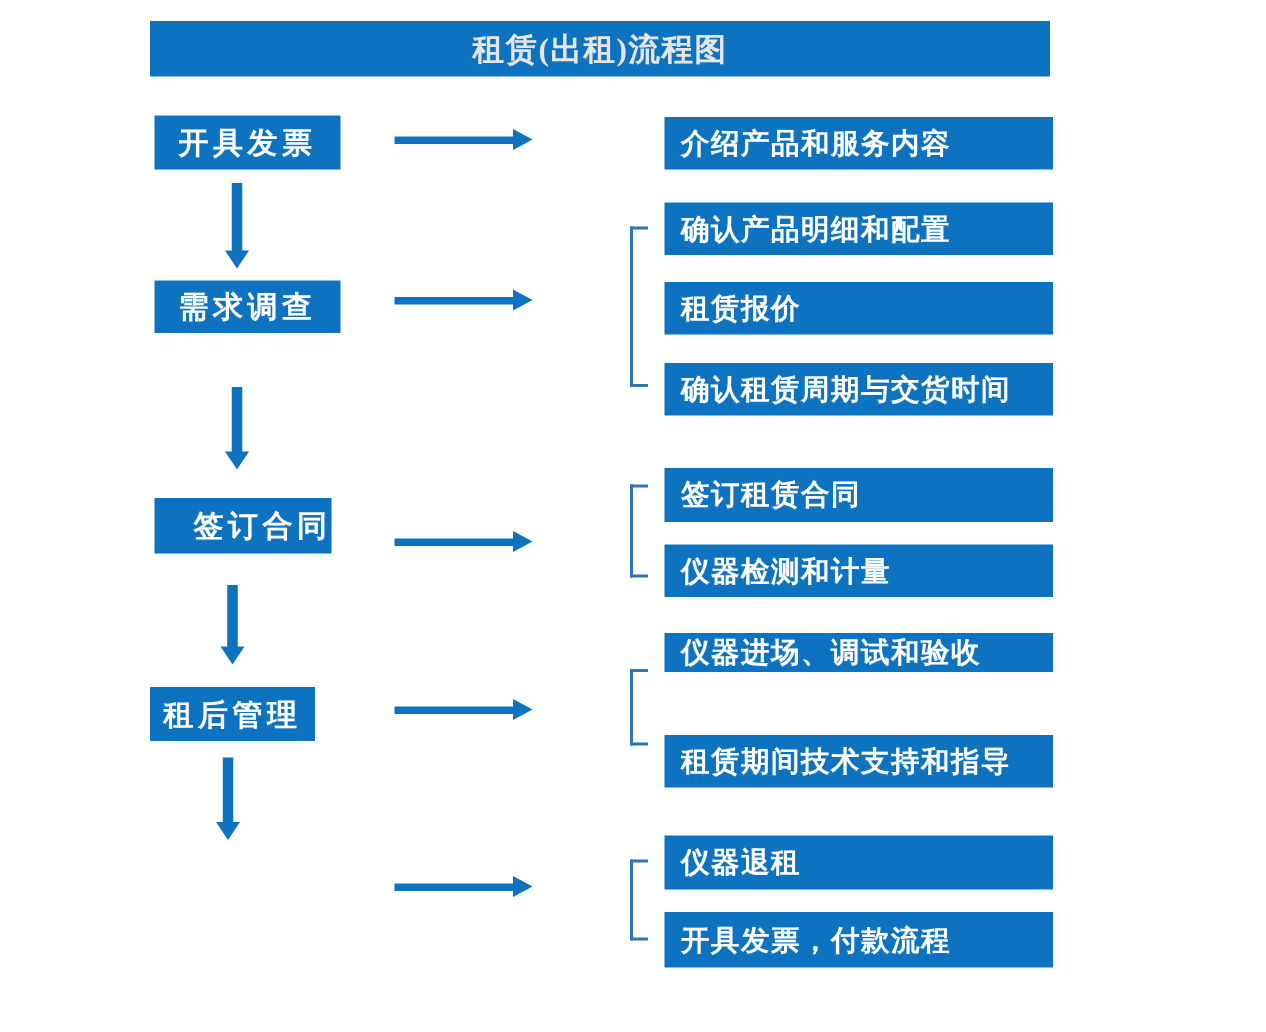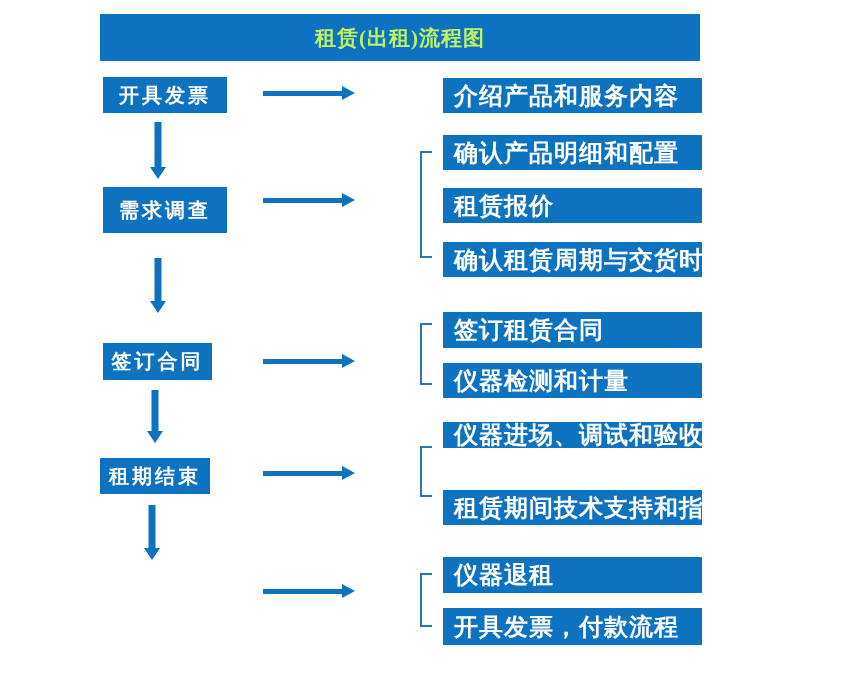--- a/index.html
+++ b/index.html
@@ -11,23 +11,23 @@
   #canvas {
     position: relative;
     width: 844px;
     height: 688px;
     background: #ffffff;
     overflow: hidden;
   }
   .title-bar {
     position: absolute;
     left: 100px; top: 14px;
-    width: 600px; height: 47px;
+    width: 600px; height: 37px;
     background: var(--primary);
-    color: #bef264;
+    color: #e5e5e5;
     font-size: 21px;
     font-weight: bold;
     display: flex;
     align-items: center;
     justify-content: center;
     letter-spacing: 1px;
   }
   .lbox {
     position: absolute;
     background: var(--primary);
@@ -39,21 +39,21 @@
     align-items: center;
     justify-content: center;
     white-space: nowrap;
   }
   .rbox {
     position: absolute;
     left: 443px;
     width: 259px;
     background: var(--primary);
     color: #ffffff;
-    font-size: 24px;
+    font-size: 19px;
     font-weight: bold;
     letter-spacing: 1px;
     display: flex;
     align-items: center;
     padding-left: 11px;
     box-sizing: border-box;
     white-space: nowrap;
   }
   .h-arrow {
     position: absolute;
@@ -106,23 +106,23 @@
   }
 </style>
 </head>
 <body>
 
 <div id="canvas">
 
   <div class="title-bar">租赁(出租)流程图</div>
 
   <div class="lbox" style="left:103px; top:77px;  width:124px; height:36px;">开具发票</div>
-  <div class="lbox" style="left:103px; top:187px; width:124px; height:46px;">需求调查</div>
-  <div class="lbox" style="left:103px; top:343px; width:109px; height:37px;">签订合同</div>
-  <div class="lbox" style="left:100px; top:458px; width:110px; height:36px;">租期结束</div>
+  <div class="lbox" style="left:103px; top:187px; width:124px; height:35px;">需求调查</div>
+  <div class="lbox" style="left:103px; top:332px; width:92px; height:37px;padding-left:26px;">签订合同</div>
+  <div class="lbox" style="left:100px; top:458px; width:110px; height:36px;">租后管理</div>
 
   <div class="v-arrow" style="left:150px; top:122px; height:57px;">
     <div class="shaft"></div>
     <div class="head"></div>
   </div>
   <div class="v-arrow" style="left:150px; top:258px; height:55px;">
     <div class="shaft"></div>
     <div class="head"></div>
   </div>
   <div class="v-arrow" style="left:147px; top:390px; height:53px;">

